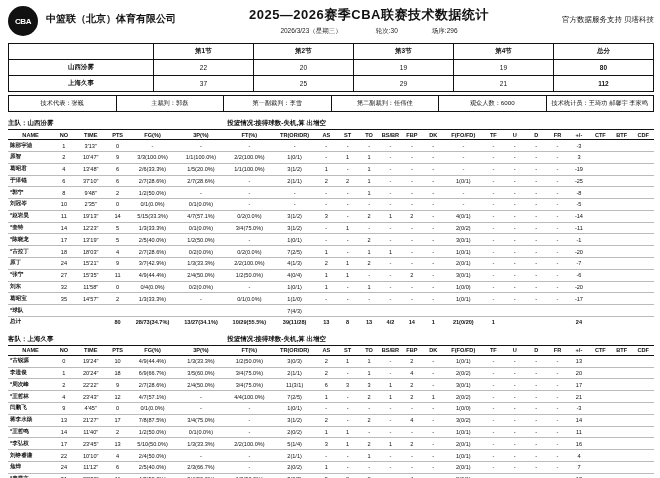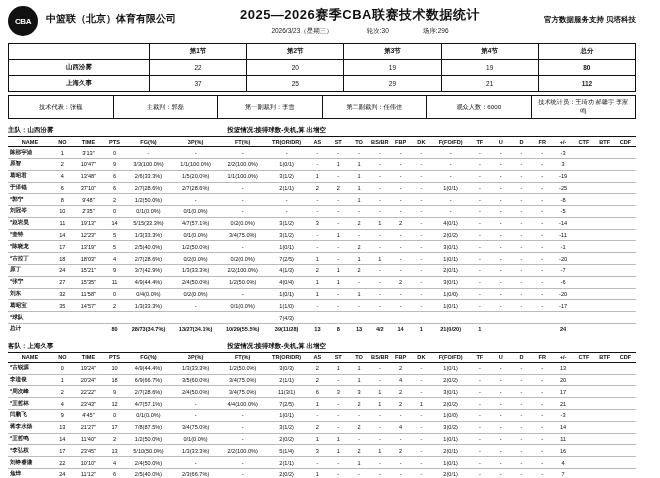--- a/index.html
+++ b/index.html
@@ -3,30 +3,30 @@
 <meta charset="utf-8">
 <style>
   html,body{margin:0;padding:0;}
   body{
     width:660px;height:478px;
     background:#ffffff;
     font-family:"Liberation Sans","DejaVu Sans",sans-serif;
     color:#111;
     overflow:hidden;
   }
-  .page{position:relative;width:660px;height:478px;box-sizing:border-box;padding:6px 24px 0 8px;}
+  .page{position:relative;width:660px;height:478px;box-sizing:border-box;padding:6px 6px 0 8px;}
 
   
   .header{display:flex;align-items:flex-start;height:34px;}
   .logo{width:30px;height:30px;border-radius:50%;background:#111;color:#fff;display:flex;align-items:center;justify-content:center;font-size:8px;font-weight:bold;letter-spacing:-0.5px;flex:0 0 auto;}
   .org{font-size:10px;font-weight:bold;margin-left:8px;padding-top:6px;white-space:nowrap;}
   .titlewrap{flex:1 1 auto;text-align:center;}
   .maintitle{font-size:13px;font-weight:bold;letter-spacing:0.5px;}
   .subtitle{font-size:6.5px;color:#222;margin-top:3px;display:flex;justify-content:center;gap:34px;}
-  .sponsor{text-align:center;font-size:7.5px;font-weight:bold;padding-top:9px;white-space:nowrap;flex:0 0 auto;}
+  .sponsor{text-align:center;font-size:7.5px;font-weight:normal;padding-top:9px;white-space:nowrap;flex:0 0 auto;}
   .sponsor .brand{color:#1a1a1a;}
 
   
   table{border-collapse:collapse;width:100%;}
   .score{margin-top:3px;font-size:6.5px;table-layout:fixed;}
   .score th,.score td{border:1px solid #111;text-align:center;padding:2px 1px;height:11px;font-weight:normal;}
   .score th{font-weight:bold;}
   .score td.team{font-weight:bold;}
   .score .total{font-weight:bold;}
   .meta{font-size:6.2px;}

